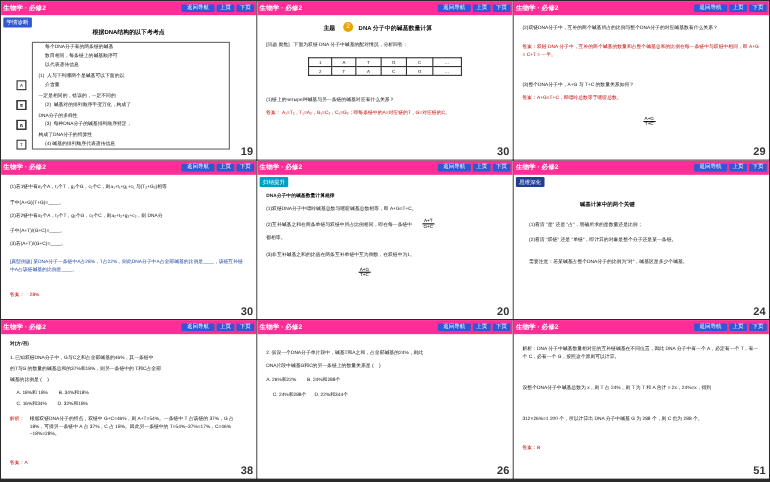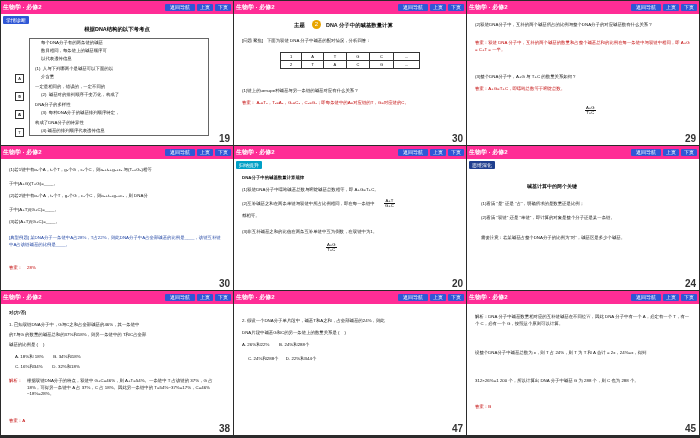--- a/index.html
+++ b/index.html
@@ -236,35 +236,35 @@
         <span class="btn">上页</span>
         <span class="btn">下页</span>
       </span>
     </div>
     <div class="body">
       <div class="txt" style="left:8px;top:14px;width:216px;">2. 假设一个DNA分子单片段中，碱基T和A之和，占全部碱基的24%，则此</div>
       <div class="txt" style="left:8px;top:26px;width:216px;">DNA片段中碱基G和C的另一条链上的数量关系是 (    )</div>
       <div class="txt" style="left:8px;top:38px;width:216px;">A. 26%和22%        B. 24%和288个</div>
       <div class="txt" style="left:14px;top:52px;width:180px;">C. 24%和288个      D. 22%和344个</div>
       <div class="txt" style="left:14px;top:64px;width:180px;"></div>
-      <div class="pnum">47</div>
+      <div class="pnum">26</div>
     </div>
   </div>
 
   <div class="slide">
     <div class="hdr">
       <span class="ttl">生物学 · 必修2</span>
       <span class="btns">
         <span class="btn wide">返回导航</span>
         <span class="btn">上页</span>
         <span class="btn">下页</span>
       </span>
     </div>
     <div class="body">
       <div class="txt" style="left:8px;top:10px;width:216px;">解析：DNA 分子中碱基数量相对应的互补链碱基在不同位置，因此 DNA 分子中有一个 A，必定有一个 T，有一个 C，必有一个 G，按照这个原则可以计算。</div>
       <div class="txt" style="left:8px;top:46px;width:216px;">设整个DNA分子中碱基总数为 x，则 T 占 24%，则 T 为 T 和 A 合计 = 2x，24%=x，得到</div>
       <div class="txt" style="left:8px;top:74px;width:216px;">312×26%=1 200 个，所以计算出 DNA 分子中碱基 G 为 288 个，则 C 也为 288 个。</div>
       <div class="txt red" style="left:8px;top:100px;">答案：B</div>
-      <div class="pnum">45</div>
+      <div class="pnum">51</div>
     </div>
   </div>
 
 </div>
 
 </body></html>

